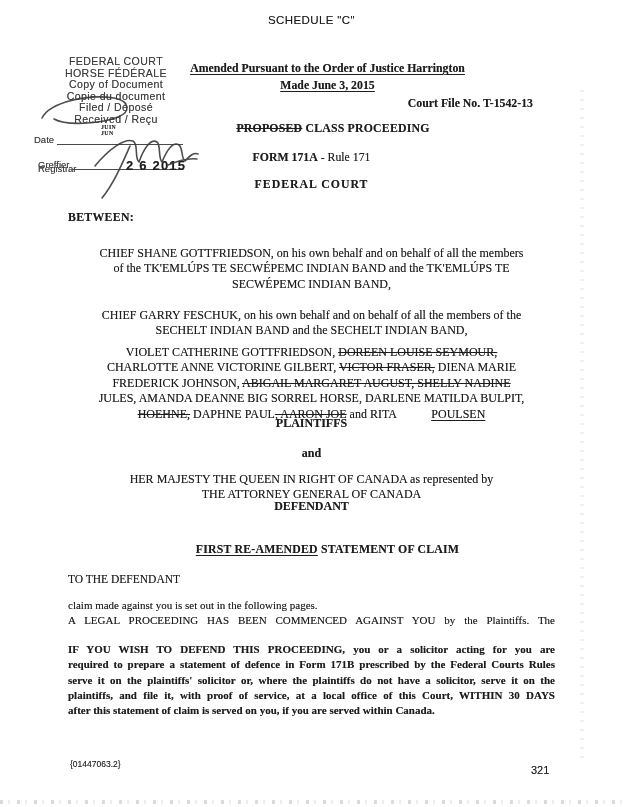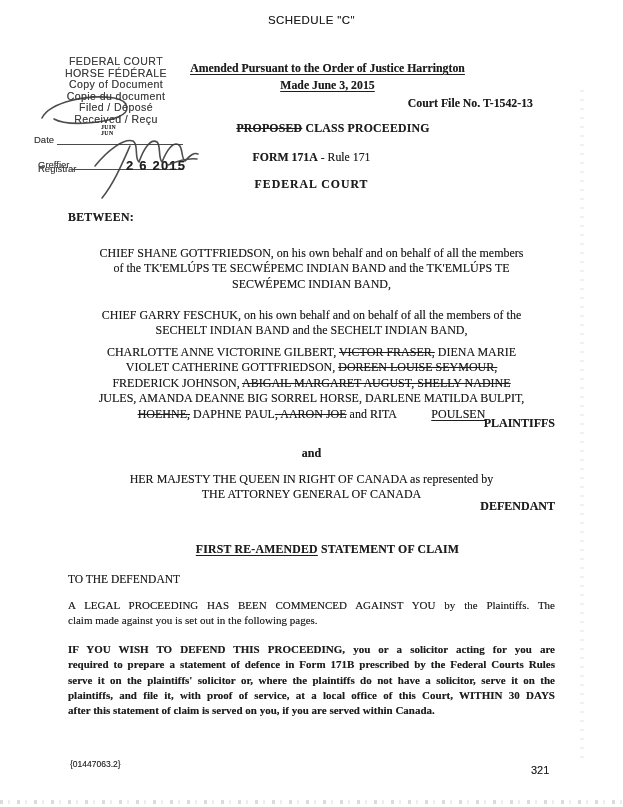--- a/index.html
+++ b/index.html
@@ -21,21 +21,21 @@
   .party-txt{font-size:12px;line-height:15.4px;}
   .jl{text-align:justify;text-align-last:justify;}
   .jl.last{text-align-last:left;}
   
   .stamp-txt{font-family:"Liberation Sans", sans-serif;color:#3d3d3d;}
   .stamp-lines{left:58px;top:56px;width:116px;text-align:center;font-size:10.6px;line-height:11.5px;letter-spacing:.4px;}
   .stamp-label{font-size:9.5px;line-height:12px;color:#3d3d3d;}
   .hline{border-top:1.2px solid #4a4a4a;height:0;}
   .date-fr{font-size:5.8px;line-height:5.9px;font-weight:bold;letter-spacing:.4px;color:#2c2c2c;}
   .date-big{font-size:13px;font-weight:bold;letter-spacing:1.2px;color:#1f1f1f;font-family:"Liberation Sans", sans-serif;}
-  .indent-right{padding-right:36px;text-align:right;}
+  .indent-right{padding-right:36px;text-align:center;}
   
   .edge-bottom{left:0;right:0;top:800px;height:4px;opacity:.45;
     background:repeating-linear-gradient(90deg, rgba(110,110,110,.55) 0 3px, transparent 3px 8px, rgba(140,140,140,.35) 8px 10px, transparent 10px 17px);}
   .edge-right{left:580px;top:90px;width:4px;height:670px;opacity:.18;
     background:repeating-linear-gradient(180deg, rgba(120,120,120,.6) 0 2px, transparent 2px 9px);}
 </style>
 </head>
 <body>
 
 <div class="page">
@@ -97,24 +97,24 @@
       <div class=" last">SECWÉPEMC INDIAN BAND,</div>
     </div>
 
   <div class="abs col ctr party-txt" style="top:308px;">
       <div class="">CHIEF GARRY FESCHUK, on his own behalf and on behalf of all the members of the</div>
       <div class=" last">SECHELT INDIAN BAND and the SECHELT INDIAN BAND,</div>
     </div>
 
   <div class="abs col ctr party-txt" style="top:345px;">
     <div>
-      <span>CHARLOTTE ANNE VICTORINE GILBERT, </span><span class="strike">VICTOR FRASER,</span><span> DIENA MARIE</span>
+      <span>VIOLET CATHERINE GOTTFRIEDSON, </span><span class="strike">DOREEN LOUISE SEYMOUR,</span>
     </div>
     <div>
-      <span>VIOLET CATHERINE GOTTFRIEDSON, </span><span class="strike">DOREEN LOUISE SEYMOUR,</span>
+      <span>CHARLOTTE ANNE VICTORINE GILBERT, </span><span class="strike">VICTOR FRASER,</span><span> DIENA MARIE</span>
     </div>
     <div>
       <span>FREDERICK JOHNSON, </span><span class="strike">ABIGAIL MARGARET AUGUST, SHELLY NADINE</span>
     </div>
     <div>
       <span>JULES, AMANDA DEANNE BIG SORREL HORSE, DARLENE MATILDA BULPIT,</span>
     </div>
     <div>
       <span class="strike">HOEHNE,</span><span> DAPHNE PAUL</span><span class="strike">, AARON JOE</span><span> and RITA </span><span class="ul">POULSEN</span>
     </div>
@@ -131,22 +131,22 @@
 
   <div class="abs col indent-right party-txt bold" style="top:499px;">DEFENDANT</div>
 
   <div class="abs col ctr bold" style="top:542px;font-size:11.8px;letter-spacing:.2px;">
     <span class="ul">FIRST RE-AMENDED</span><span> STATEMENT OF CLAIM</span>
   </div>
 
   <div class="abs body-txt" style="left:68px;top:572px;font-size:11.5px;">TO THE DEFENDANT</div>
 
   <div class="abs col body-txt" style="top:598px;">
+      <div class="jl last">claim made against you is set out in the following pages.</div>
       <div class="jl">A LEGAL PROCEEDING HAS BEEN COMMENCED AGAINST YOU by the Plaintiffs. The</div>
-      <div class="jl last">claim made against you is set out in the following pages.</div>
     </div>
 
   <div class="abs col body-txt" style="top:642px;font-weight:bold;">
       <div class="jl">IF YOU WISH TO DEFEND THIS PROCEEDING, you or a solicitor acting for you are</div>
       <div class="jl">required to prepare a statement of defence in Form 171B prescribed by the Federal Courts Rules</div>
       <div class="jl">serve it on the plaintiffs' solicitor or, where the plaintiffs do not have a solicitor, serve it on the</div>
       <div class="jl">plaintiffs, and file it, with proof of service, at a local office of this Court, WITHIN 30 DAYS</div>
       <div class="jl last">after this statement of claim is served on you, if you are served within Canada.</div>
     </div>
 

